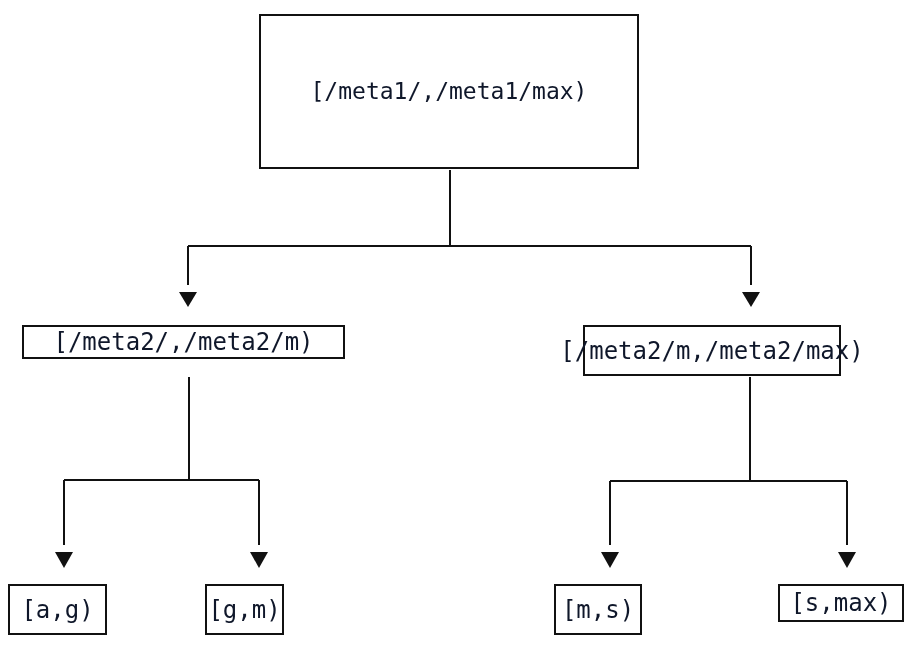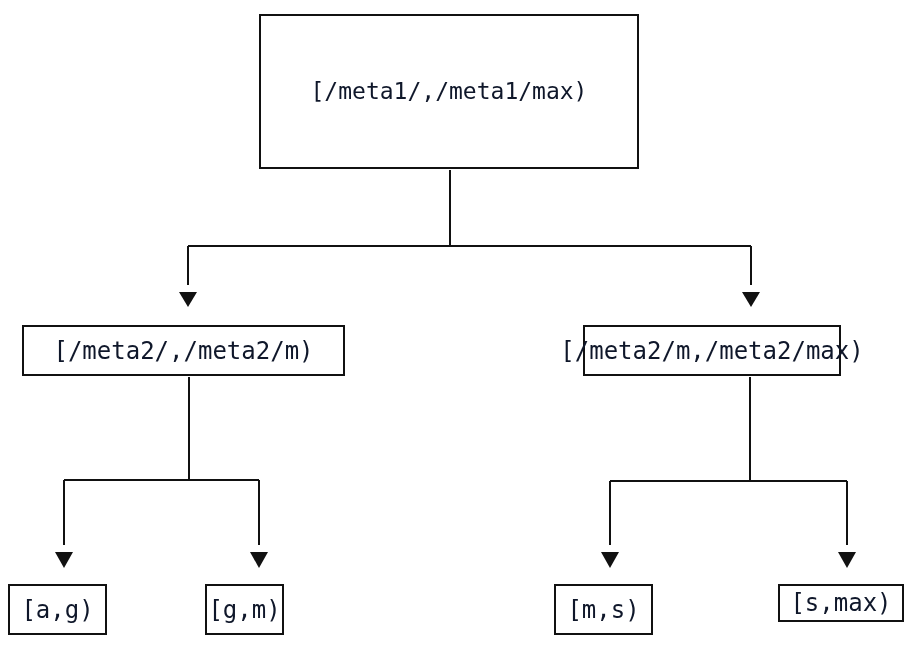--- a/index.html
+++ b/index.html
@@ -38,25 +38,25 @@
     background: #ffffff;
     display: flex;
     align-items: center;
     justify-content: center;
     color: #0f172a;
     font-size: 24px;
     line-height: 1;
     white-space: pre;
   }
   .node-root   { left: 259px; top: 14px;  width: 380px; height: 155px; font-size: 23px; }
-  .node-l2a    { left: 22px;  top: 325px; width: 323px; height: 51px; }
+  .node-l2a    { left: 22px;  top: 325px; width: 323px; height: 34px; }
   .node-l2b    { left: 583px; top: 325px; width: 258px; height: 51px; }
   .node-leaf1  { left: 8px;   top: 584px; width: 99px;  height: 51px; }
   .node-leaf2  { left: 205px; top: 584px; width: 79px;  height: 51px; }
-  .node-leaf3  { left: 554px; top: 584px; width: 99px;  height: 51px; }
+  .node-leaf3  { left: 554px; top: 584px; width: 88px;  height: 51px; }
   .node-leaf4  { left: 778px; top: 584px; width: 126px; height: 38px; }
 </style>
 </head>
 <body>
 
 <div class="canvas">
 
   <svg class="edges-svg" viewBox="0 0 912 652">
 
     <g>

